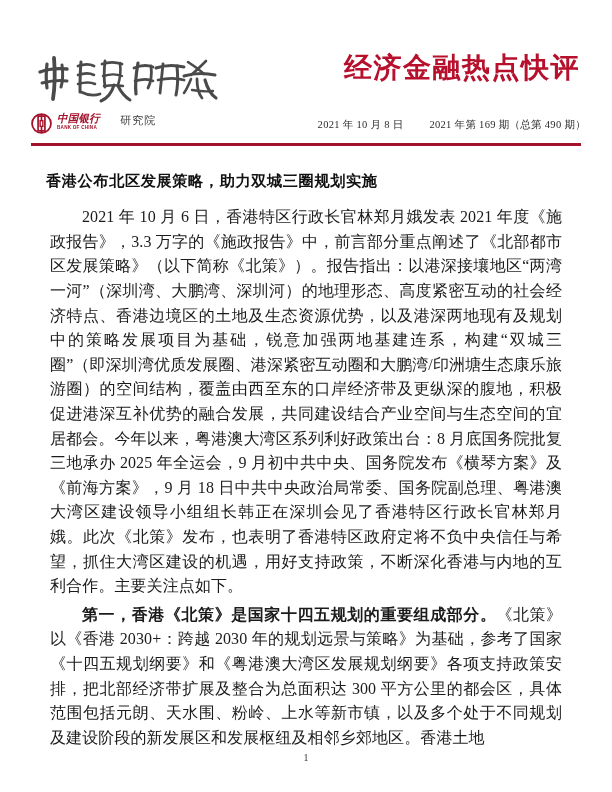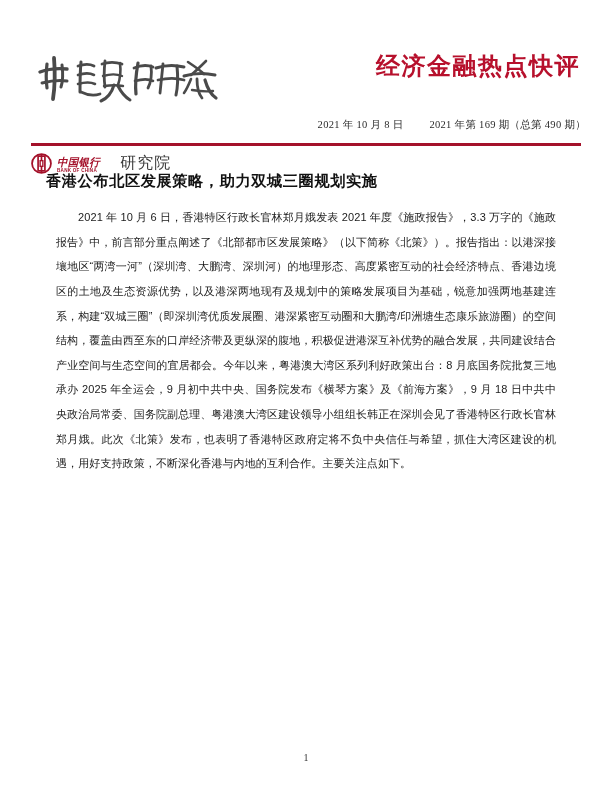--- a/index.html
+++ b/index.html
@@ -39,21 +39,21 @@
     width: 190px;
     height: 52px;
   }
   .brand-script svg { display: block; }
 
   .boc-lockup {
     position: absolute;
     left: 31px;
     top: 113px;
     display: flex;
-    align-items: flex-end;
+    align-items: flex-start;
     gap: 5px;
   }
   .boc-mark {
     width: 21px;
     height: 21px;
     flex: 0 0 auto;
   }
   .boc-wordmark {
     display: flex;
     flex-direction: column;
@@ -74,33 +74,32 @@
     font-family: "Liberation Sans", sans-serif;
     font-size: 4.6px;
     font-weight: bold;
     color: #a4112a;
     letter-spacing: 0.25px;
     margin-top: 1.5px;
   }
   .institute-label {
     margin-left: 13px;
     font-family: Liberation Mono, monospace;
-    font-size: 16px;
+    font-size: 11px;
     color: #3b3b3b;
     letter-spacing: 1px;
     white-space: nowrap;
-    margin-top: 40px;
   }
 
   .series-title {
     position: absolute;
     right: 32px;
     top: 54px;
     font-family: "Liberation Sans", "DejaVu Sans", sans-serif;
-    font-size: 24px;
+    font-size: 28px;
     font-weight: bold;
     color: #b7102c;
     letter-spacing: 1.5px;
     white-space: nowrap;
     line-height: 1;
   }
 
   .issue-line {
     position: absolute;
     right: 26px;
@@ -136,28 +135,28 @@
     font-family: "Liberation Sans", "DejaVu Sans", sans-serif;
     font-size: 15.2px;
     font-weight: bold;
     color: #111111;
     letter-spacing: 0.6px;
     line-height: 1.4;
     margin: 0 0 14px 0;
   }
 
   .body-block {
-    font-family: Liberation Sans, sans-serif;
-    font-size: 11px;
+    font-family: Liberation Serif, serif;
+    font-size: 16px;
     line-height: 24.6px;
     color: #1b1b1b;
     text-align: justify;
     text-justify: inter-ideograph;
     letter-spacing: 0.1px;
-    margin: 10px;
+    margin: 4px;
   }
   .body-block + .body-block {
     margin-top: 0px;
   }
   .indent {
     text-indent: 2em;
   }
   .lead-bold {
     font-weight: bold;
     letter-spacing: 0.2px;
@@ -249,17 +248,18 @@
     </div>
 
     <div class="rule-red"></div>
   </div>
 
   <div class="article">
     <h1 class="article-title">香港公布北区发展策略，助力双城三圈规划实施</h1>
 
     <p class="body-block indent"><span>2021 年 10 月 6 日，香港特区行政长官林郑月娥发表 2021 年度《施政报告》，3.3 万字的《施政报告》中，前言部分重点阐述了《北部都市区发展策略》（以下简称《北策》）。报告指出：以港深接壤地区“两湾一河”（深圳湾、大鹏湾、深圳河）的地理形态、高度紧密互动的社会经济特点、香港边境区的土地及生态资源优势，以及港深两地现有及规划中的策略发展项目为基础，锐意加强两地基建连系，构建“双城三圈”（即深圳湾优质发展圈、港深紧密互动圈和大鹏湾/印洲塘生态康乐旅游圈）的空间结构，覆盖由西至东的口岸经济带及更纵深的腹地，积极促进港深互补优势的融合发展，共同建设结合产业空间与生态空间的宜居都会。今年以来，粤港澳大湾区系列利好政策出台：8 月底国务院批复三地承办 2025 年全运会，9 月初中共中央、国务院发布《横琴方案》及《前海方案》，9 月 18 日中共中央政治局常委、国务院副总理、粤港澳大湾区建设领导小组组长韩正在深圳会见了香港特区行政长官林郑月娥。此次《北策》发布，也表明了香港特区政府定将不负中央信任与希望，抓住大湾区建设的机遇，用好支持政策，不断深化香港与内地的互利合作。主要关注点如下。</span></p>
 
+    <p class="body-block indent"><span class="lead-bold">第一，香港《北策》是国家十四五规划的重要组成部分。</span><span>《北策》以《香港 2030+：跨越 2030 年的规划远景与策略》为基础，参考了国家《十四五规划纲要》和《粤港澳大湾区发展规划纲要》各项支持政策安排，把北部经济带扩展及整合为总面积达 300 平方公里的都会区，具体范围包括元朗、天水围、粉岭、上水等新市镇，以及多个处于不同规划及建设阶段的新发展区和发展枢纽及相邻乡郊地区。香港土地</span></p>
   </div>
 
   <div class="page-number">1</div>
 
 </div>
 
 </body></html>

